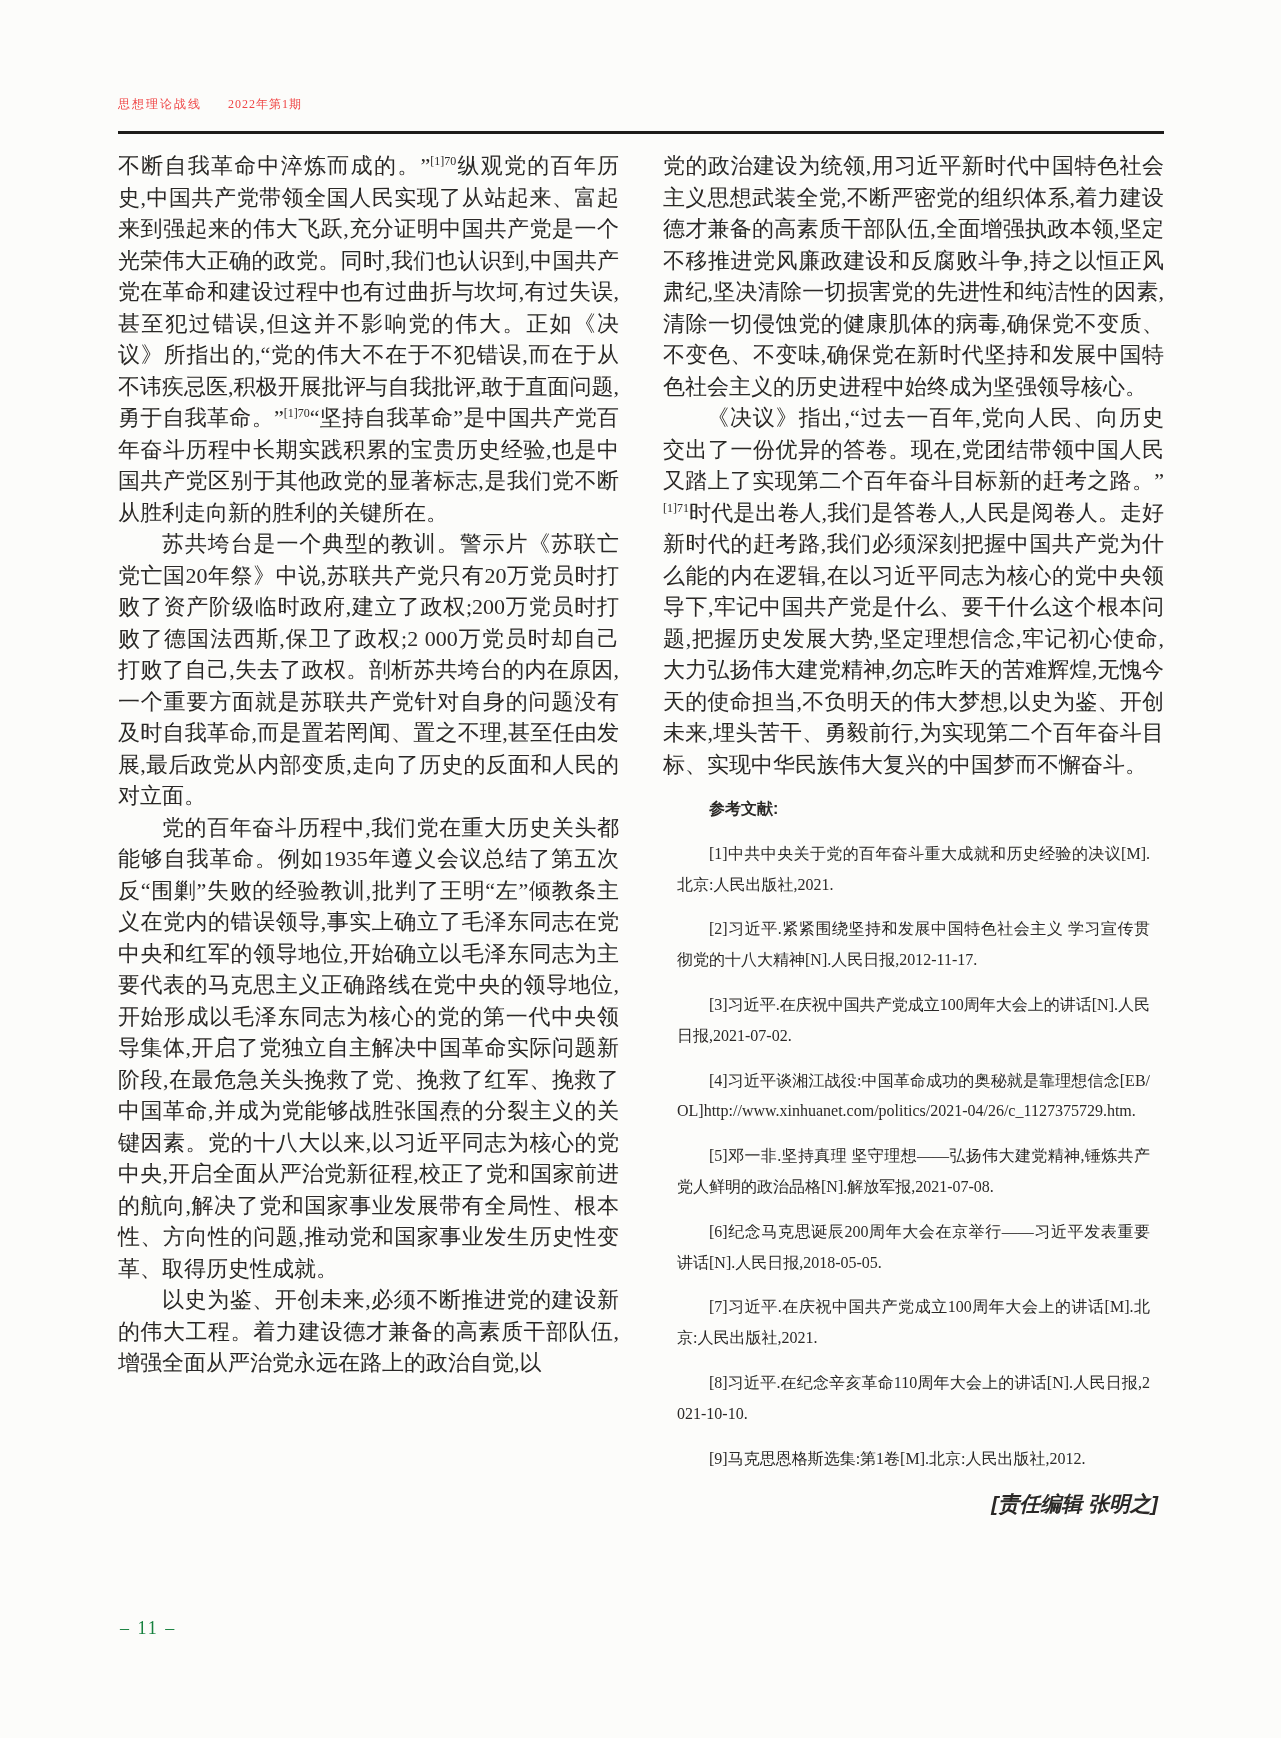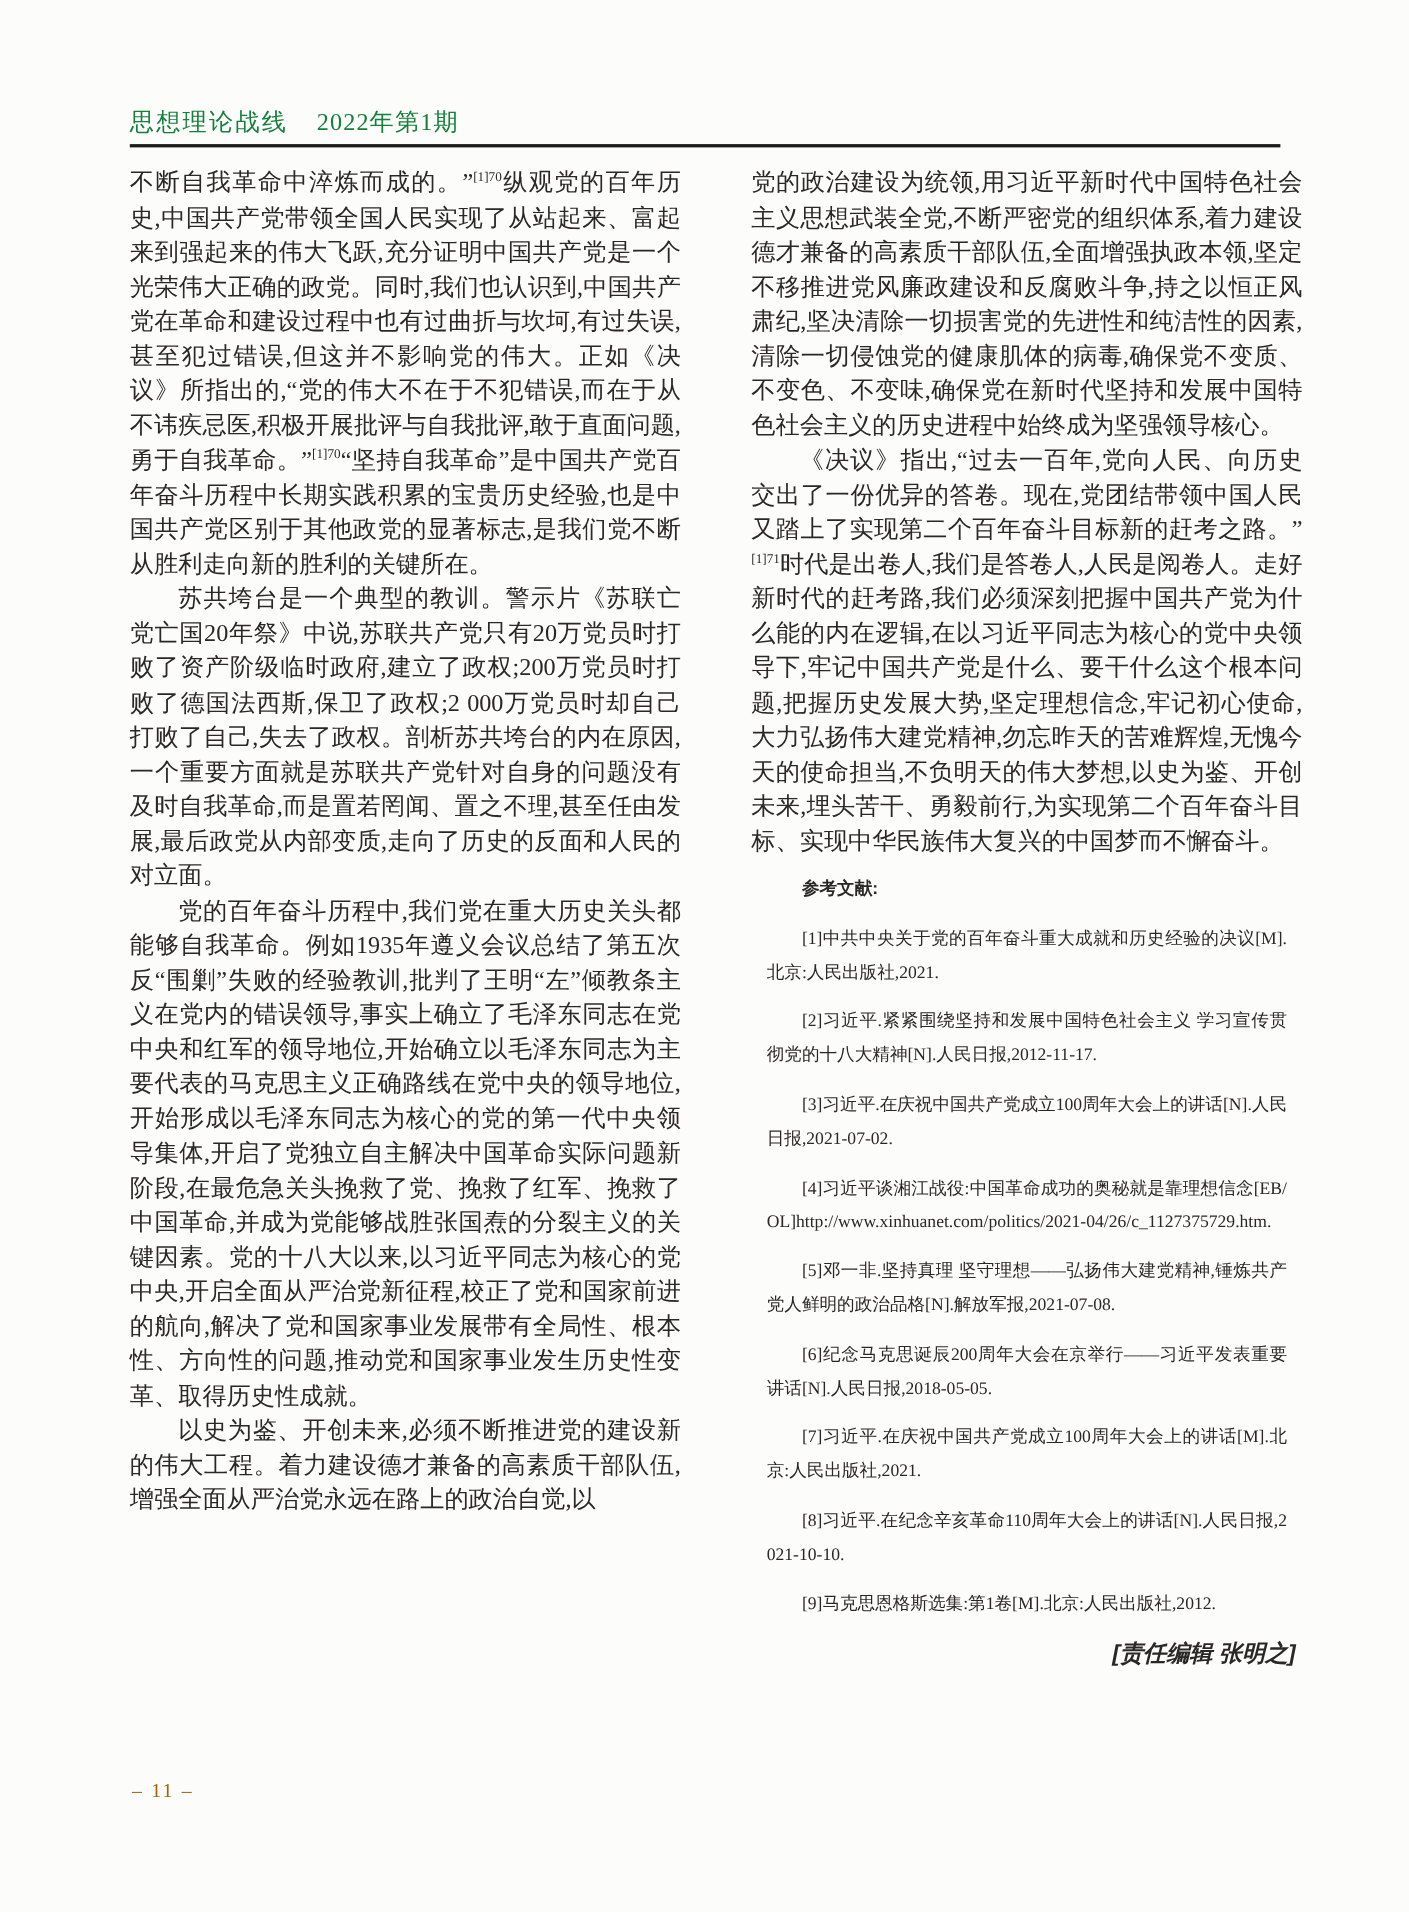--- a/index.html
+++ b/index.html
@@ -10,41 +10,41 @@
     background: #fcfcfa;
     font-family: "Liberation Serif", "DejaVu Serif", serif;
     color: #2a2826;
     overflow: hidden;
   }
   .header {
     position: absolute;
     left: 118px;
     top: 96px;
     width: 1045px;
-    font-size: 22px;
+    font-size: 12px;
     letter-spacing: 2px;
-    color: #15803d;
+    color: #ef4444;
     white-space: nowrap;
   }
   .header .issue { margin-left: 26px; letter-spacing: 1px; }
   .header-rule {
     position: absolute;
     left: 118px;
     top: 131px;
     width: 1046px;
     height: 3px;
     background: #1e1c1a;
   }
   .content {
     position: absolute;
     left: 118px;
     top: 150px;
     width: 1046px;
     display: flex;
-    gap: 64px;
+    gap: 44px;
   }
   .col {
     width: 501px;
     flex: 0 0 501px;
   }
   .body-p {
     margin: 0;
     font-size: 22px;
     line-height: 31.5px;
     text-align: justify;
@@ -82,21 +82,21 @@
     text-align: right;
     font-family: "Liberation Sans", "DejaVu Sans", sans-serif;
     font-style: italic;
   }
   .footer-page {
     position: absolute;
     left: 120px;
     top: 1618px;
     font-size: 18px;
     letter-spacing: 2px;
-    color: #a16207;
+    color: #15803d;
   }
 </style>
 </head>
 <body>
 
 <div class="page">
 
   <div class="header"><span>思想理论战线</span><span class="issue">2022年第1期</span></div>
   <div class="header-rule"></div>
 

